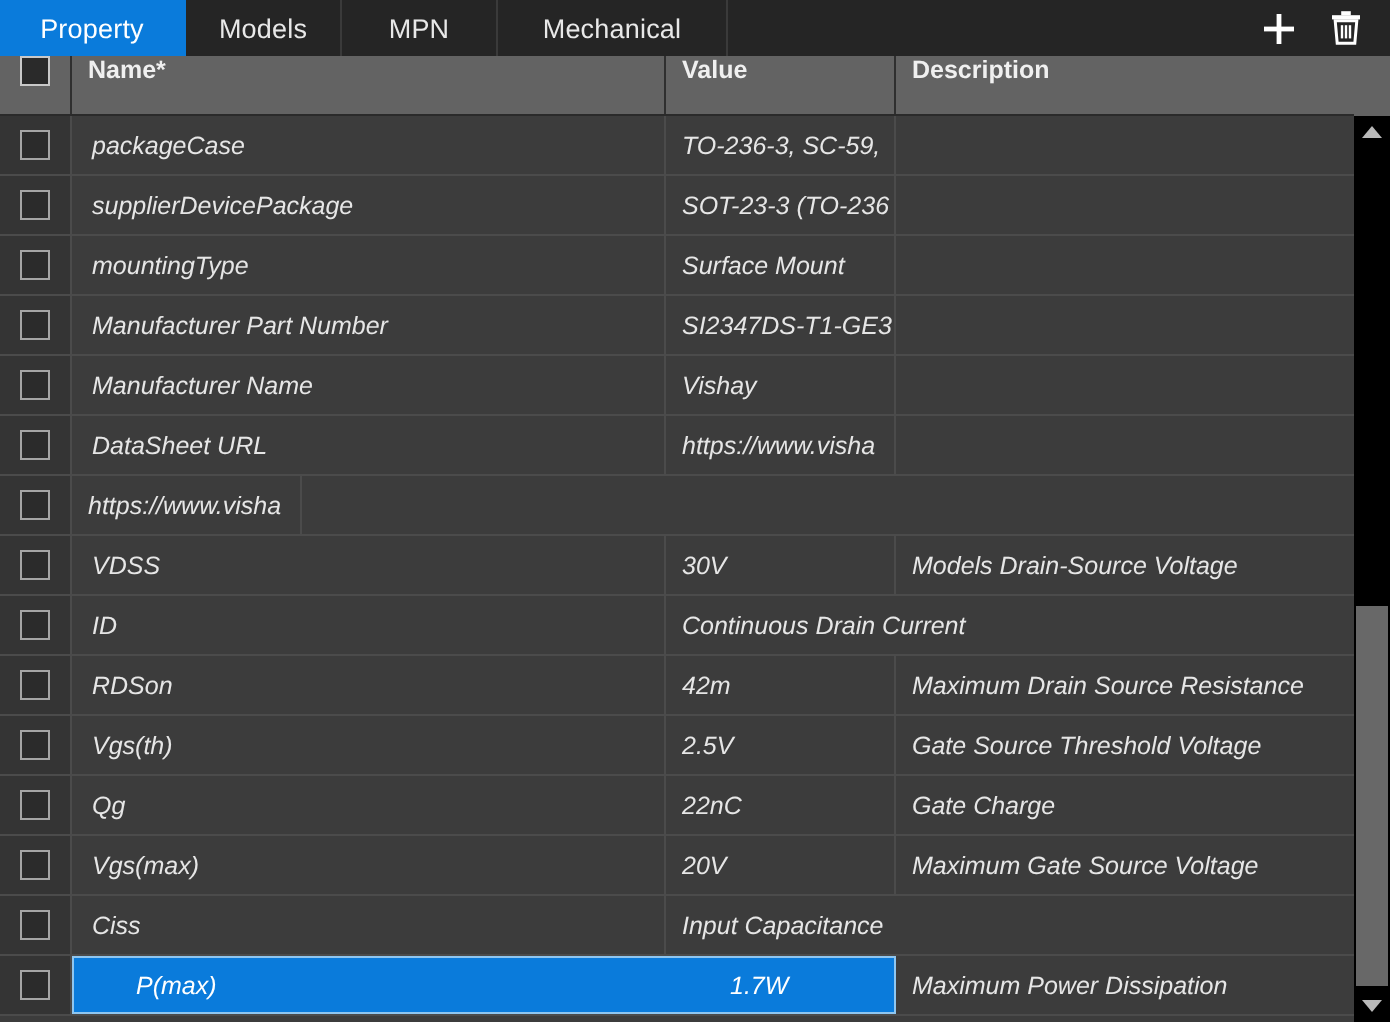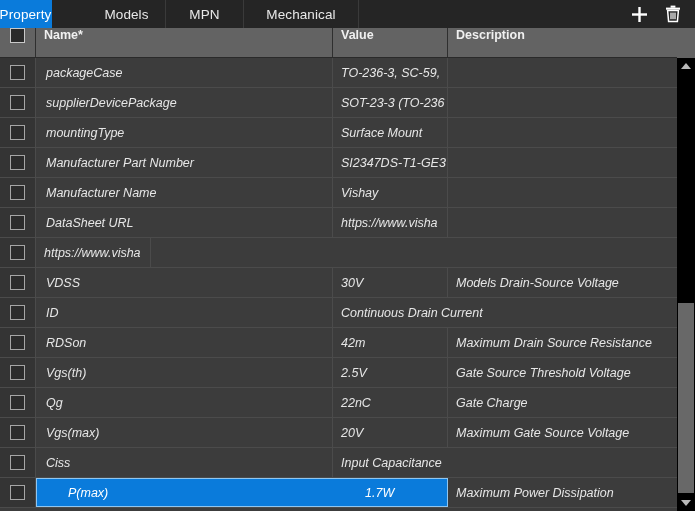--- a/index.html
+++ b/index.html
@@ -39,22 +39,22 @@
     align-items: center;
     justify-content: center;
     color: #e8e8e8;
     font-size: 13.5px;
     box-sizing: border-box;
     border-right: 1px solid #3a3a3a;
     cursor: default;
     white-space: nowrap;
     letter-spacing: 0.1px;
   }
-  .tab.w-property { width: 52px; }
-  .tab.w-models   { width: 78px; margin-left: 36px; }
+  .tab.w-property { width: 93px; }
+  .tab.w-models   { width: 78px; }
   .tab.w-mpn      { width: 78px; text-align: right; }
   .tab.w-mech     { width: 115px; }
   .tab.active {
     background: #0a7bdb;
     color: #ffffff;
     border-right: 1px solid #0a7bdb;
   }
   .tabbar-filler {
     flex: 1 1 auto;
     background: #252525;

